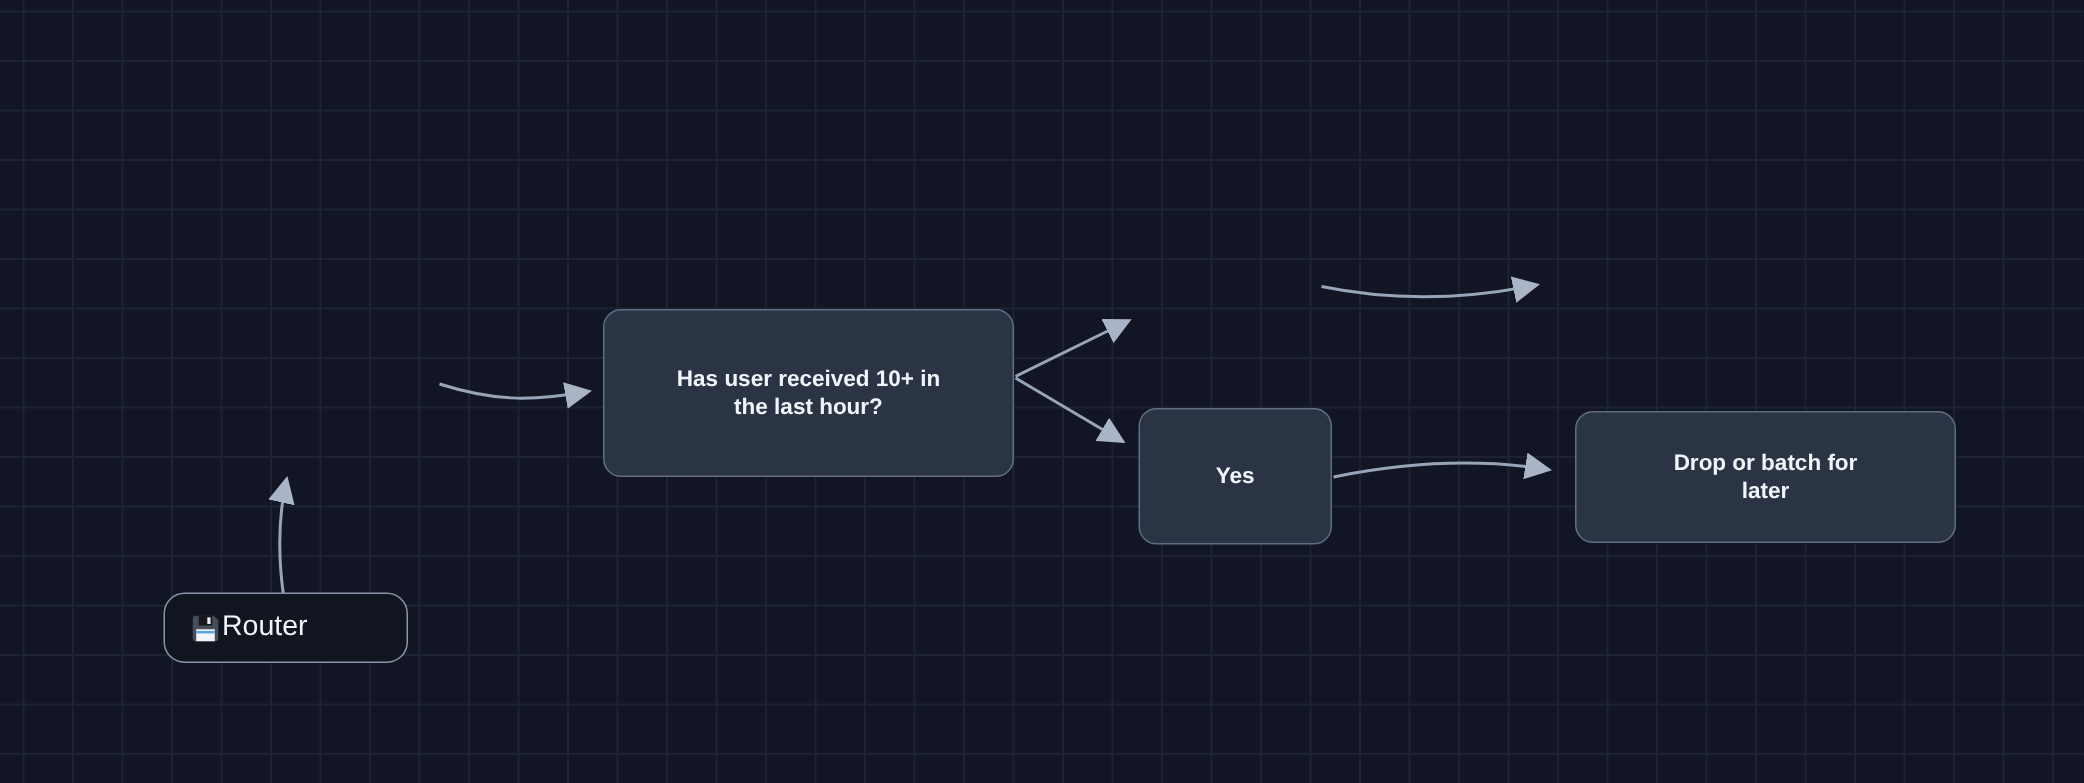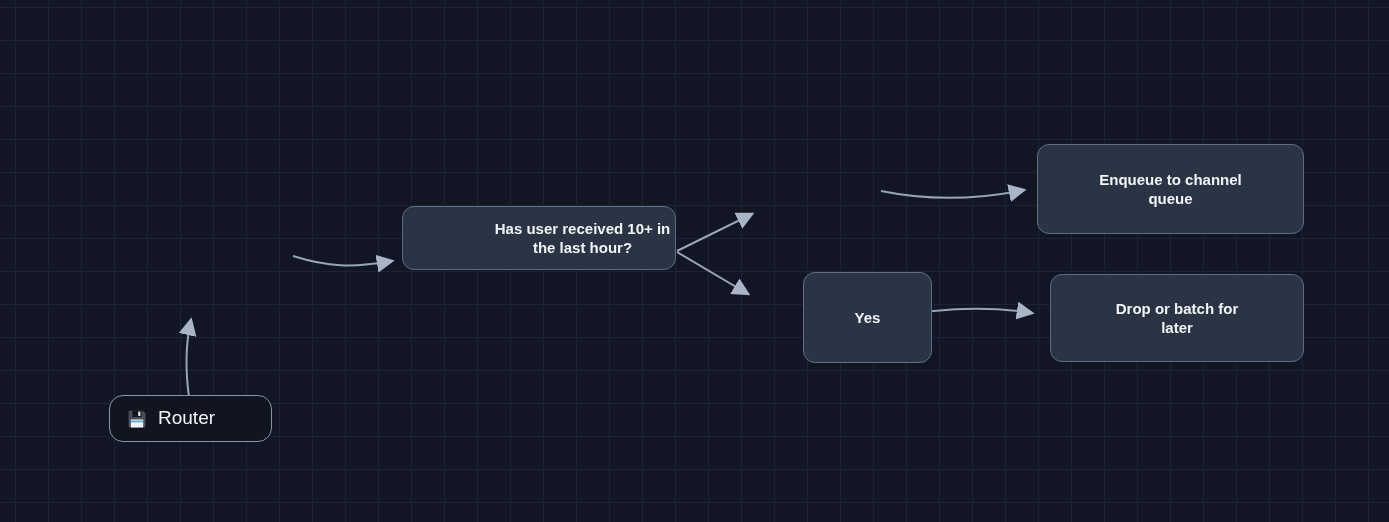--- a/index.html
+++ b/index.html
@@ -41,39 +41,38 @@
     color:#f1f4f8;
     font-size:15px;
     font-weight:bold;
     line-height:1.3;
     cursor:grab;
   }
   .node .label{display:inline-block;}
 
   .node-rlc{left:85px;top:213px;width:208px;height:89px;}
   .node-rlc .label{max-width:100px;}
-  .node-question{left:402px;top:206px;width:274px;height:64px;justify-content:flex-end;}
+  .node-question{left:402px;top:206px;width:274px;height:112px;}
   .node-question .label{max-width:185px;}
   .node-no{left:763px;top:146px;width:117px;height:88px;}
   .node-enqueue{left:1037px;top:144px;width:267px;height:90px;}
   .node-enqueue .label{max-width:175px;}
-  .node-yes{left:759px;top:272px;width:129px;height:91px;margin-left:44px;}
+  .node-yes{left:759px;top:272px;width:129px;height:91px;}
   .node-drop{left:1050px;top:274px;width:254px;height:88px;}
   .node-drop .label{max-width:150px;}
 
   .node-router{
     left:109px;top:395px;width:163px;height:47px;
     background:#10151f;
     border:1px solid #8a94a8;
     border-radius:14px;
     font-size:19px;
     font-weight:normal;
     justify-content:flex-start;
     padding:0 16px;
-    gap:10px;
   }
   .node-router .icon{
     display:inline-flex;
     width:22px;height:22px;
     flex:none;
   }
 </style>
 </head>
 <body>
 
@@ -92,23 +91,20 @@
     <path class="edge" d="M 881 191 C 930 201, 980 199, 1024 190" marker-end="url(#arrow)"></path>
     <path class="edge" d="M 889 318 C 938 308, 988 306, 1032 313" marker-end="url(#arrow)"></path>
   </svg>
 
 
   <div class="node node-question">
     <span class="label">Has user received 10+ in the last hour?</span>
   </div>
 
 
-  <div class="node node-enqueue">
-    <span class="label">Enqueue to channel queue</span>
-  </div>
 
   <div class="node node-yes">
     <span class="label">Yes</span>
   </div>
 
   <div class="node node-drop">
     <span class="label">Drop or batch for later</span>
   </div>
 
   <div class="node node-router">

